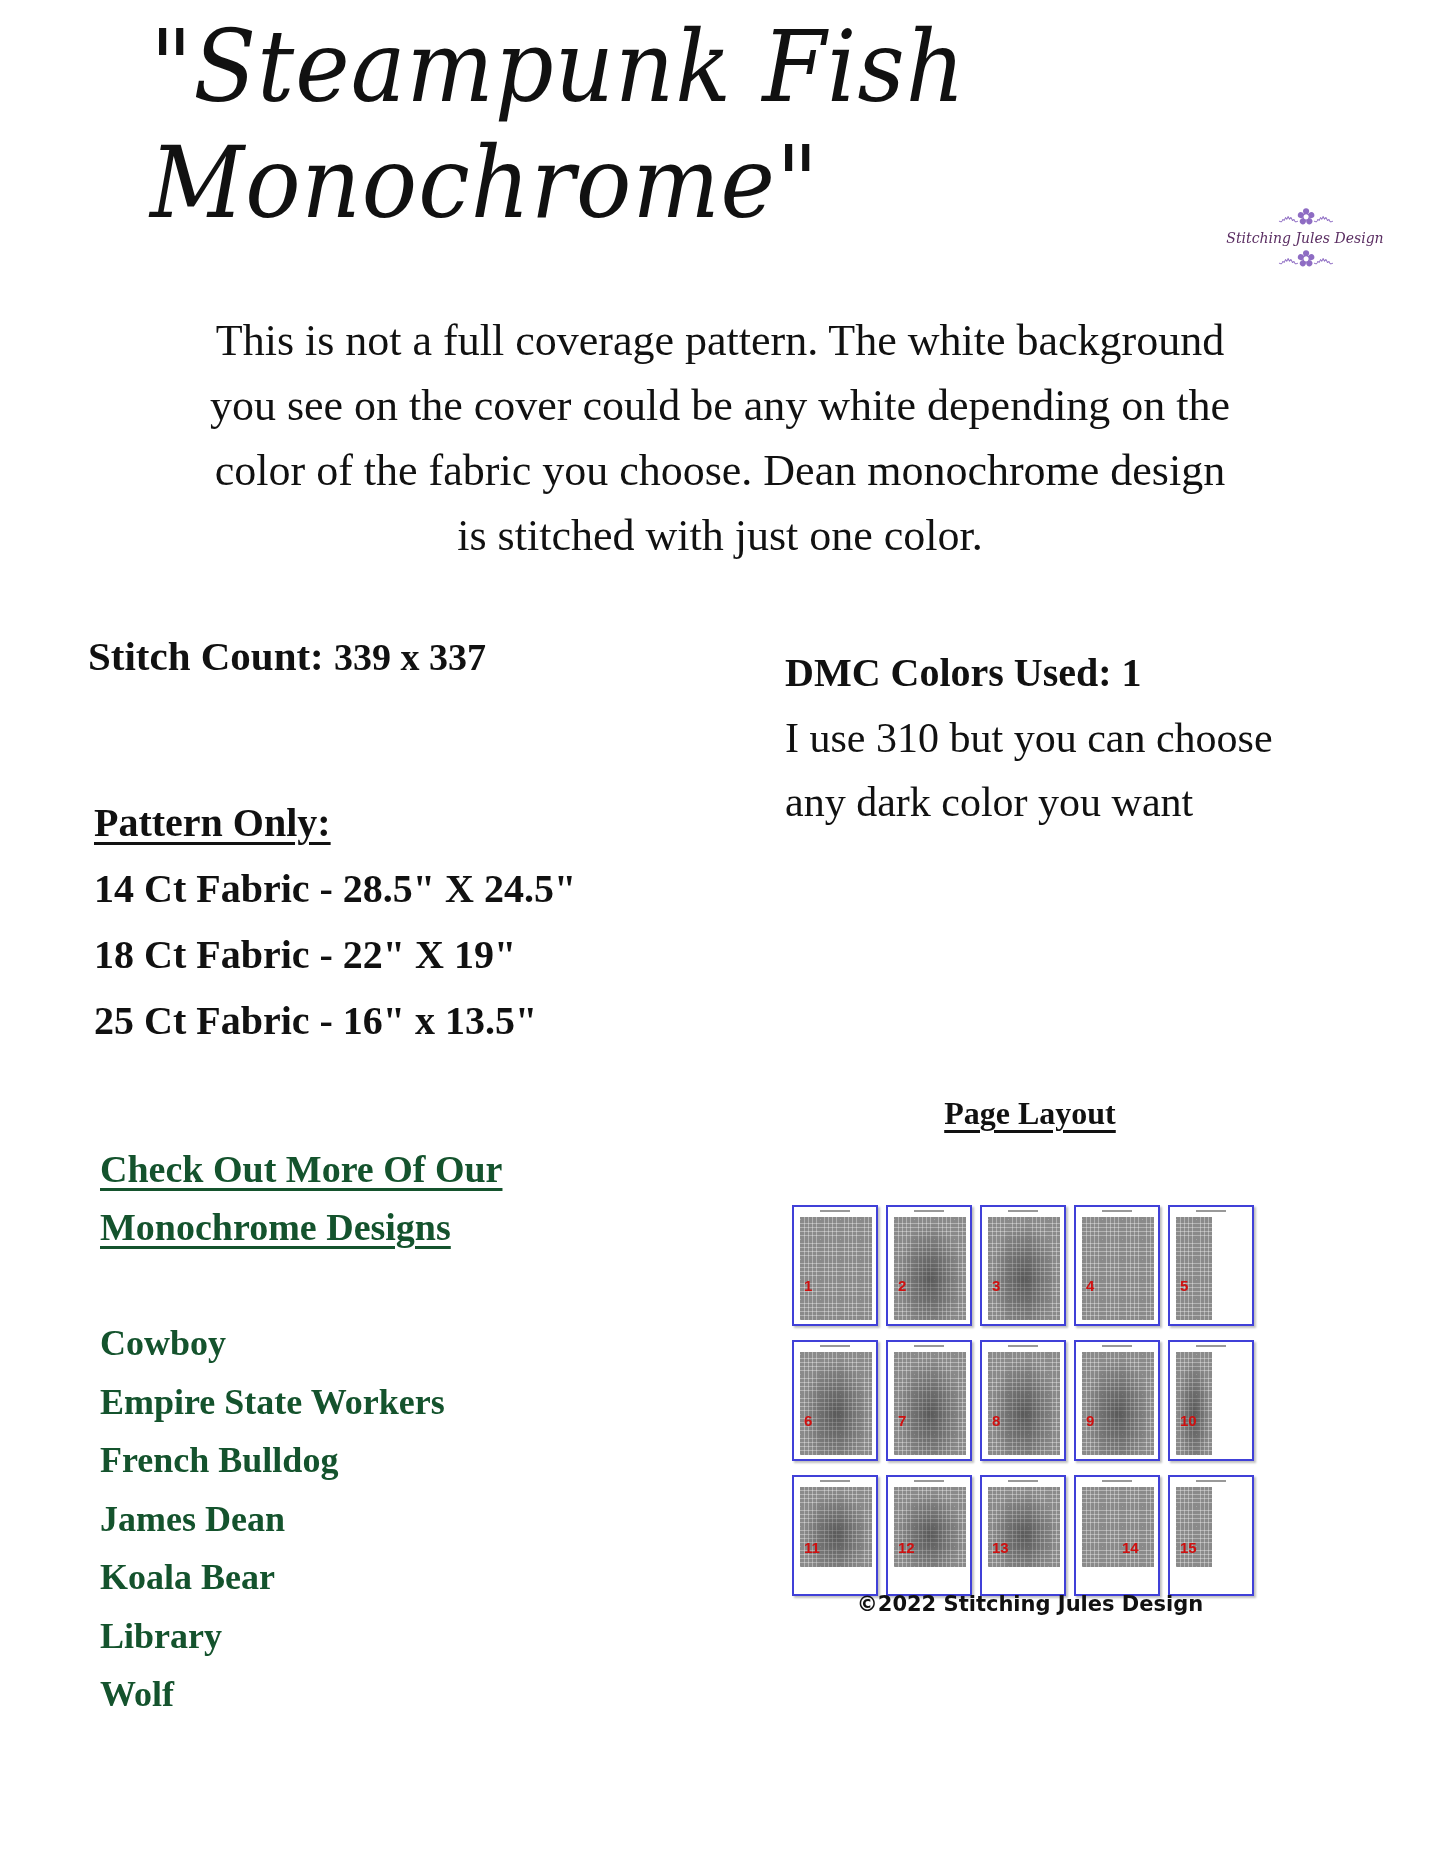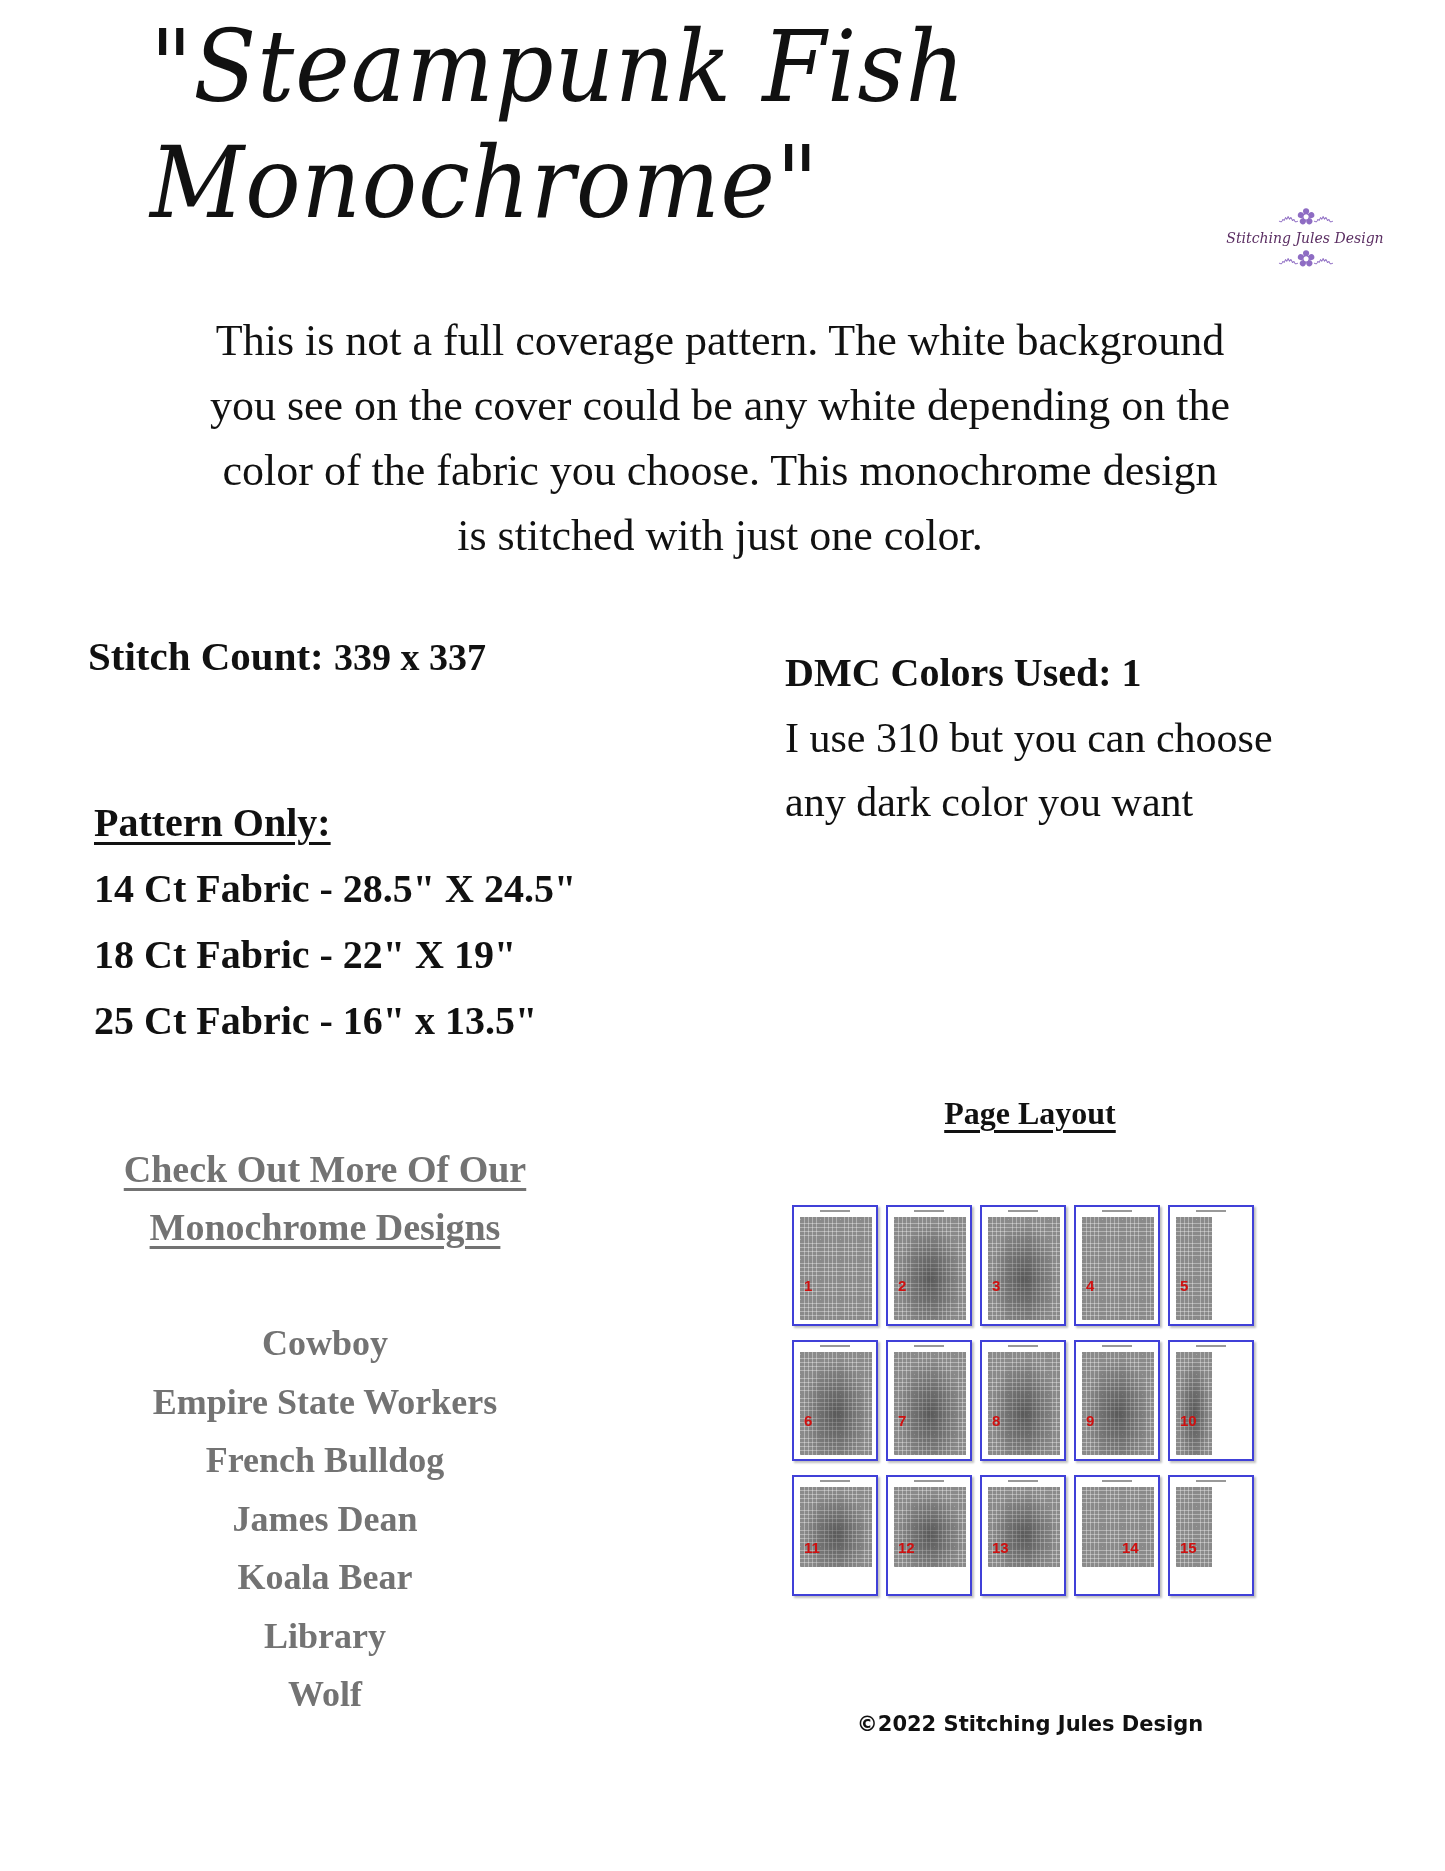--- a/index.html
+++ b/index.html
@@ -42,21 +42,21 @@
 
     .dmc {
       position: absolute; left: 785px; top: 640px; width: 560px;
       font-family: "Liberation Serif", serif; color: #111;
     }
     .dmc .head { font-size: 40px; font-weight: bold; line-height: 66px; }
     .dmc .body { font-size: 42px; line-height: 64px; }
 
     .more {
       position: absolute; left: 100px; top: 1140px; width: 450px;
-      text-align: center; font-family: "Liberation Serif", serif; font-weight: bold; color: #737373;
+      text-align: left; font-family: "Liberation Serif", serif; font-weight: bold; color: #14532d;
     }
     .more .head { font-size: 38px; line-height: 58px; text-decoration: underline; text-underline-offset: 6px; text-decoration-thickness: 3px; }
     .more ul { list-style: none; margin-top: 58px; }
     .more li { font-size: 36px; line-height: 58.5px; }
 
     .layout-title {
       position: absolute; left: 780px; top: 1088px; width: 500px; text-align: center;
       font-family: "Liberation Serif", serif; font-size: 32px; font-weight: bold;
       text-decoration: underline; text-underline-offset: 6px; text-decoration-thickness: 3px;
       line-height: 50px; color: #111;
@@ -90,39 +90,39 @@
     .thumb.short .art { height: 80px; }
     .thumb.narrow .art { width: 36px; }
     .thumb .num {
       position: absolute; left: 10px; top: 70px;
       font-family: "Liberation Sans", sans-serif; font-weight: bold; font-size: 15px;
       color: #d01010;
     }
     .thumb.short .num { top: 62px; }
 
     .copyright {
-      position: absolute; left: 780px; top: 1712px; width: 500px; text-align: center;
+      position: absolute; left: 780px; top: 1592px; width: 500px; text-align: center;
       font-family: "DejaVu Sans", sans-serif; font-weight: bold; font-size: 21px; color: #111;
     }
   </style>
 </head>
 <body>
 
 <div class="title">"Steampunk Fish Monochrome"</div>
 
 <div class="logo">
   <div class="swirl">෴✿෴</div>
   <div class="brand">Stitching Jules Design</div>
   <div class="swirl">෴✿෴</div>
 </div>
 
 <div class="intro">
   <div>This is not a full coverage pattern. The white background</div>
   <div>you see on the cover could be any white depending on the</div>
-  <div>color of the fabric you choose. This monochrome design</div>
+  <div>color of the fabric you choose. Dean monochrome design</div>
   <div>is stitched with just one color.</div>
 </div>
 
 <div class="stitch">
   <span>Stitch Count:</span>
   <span class="val">339 x 337</span>
 </div>
 
 <div class="pattern">
   <div class="head">Pattern Only:</div>

